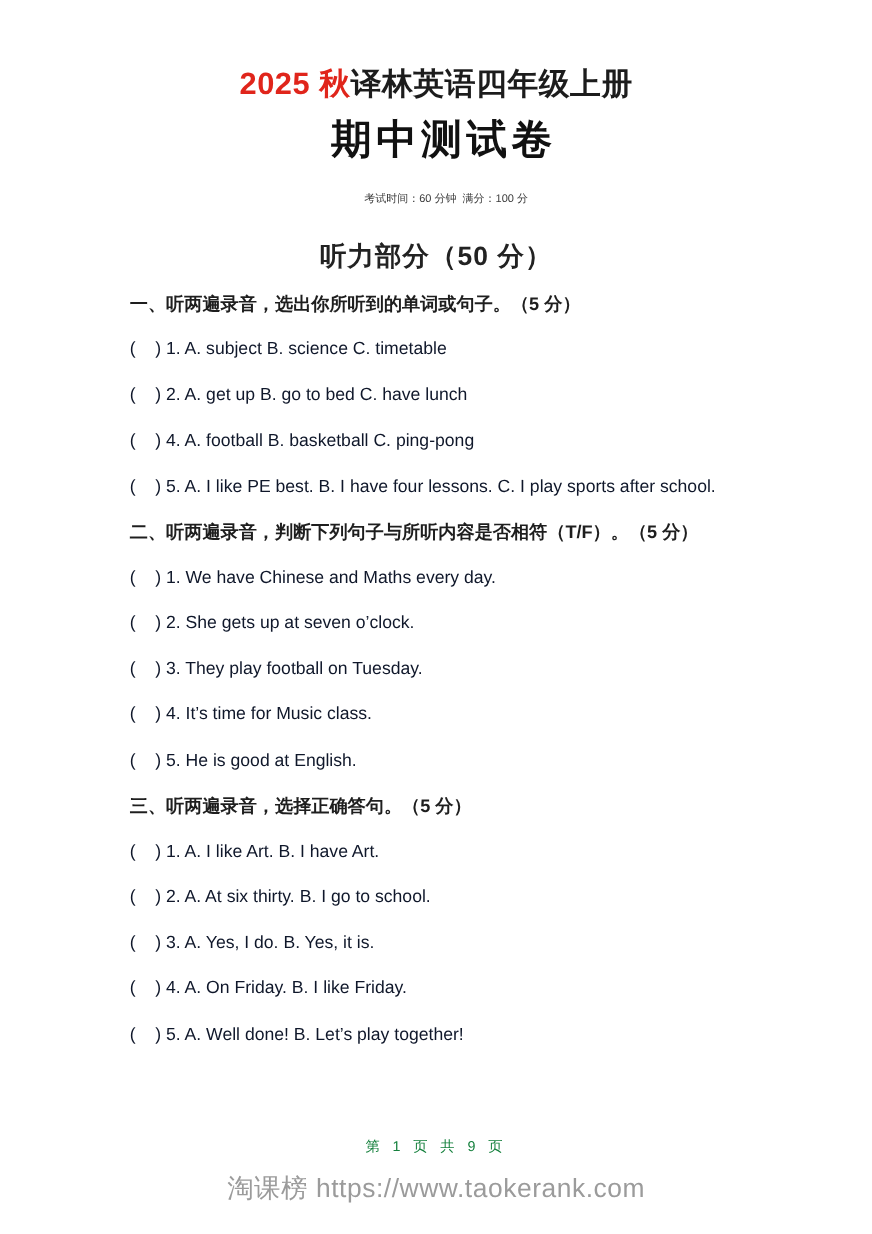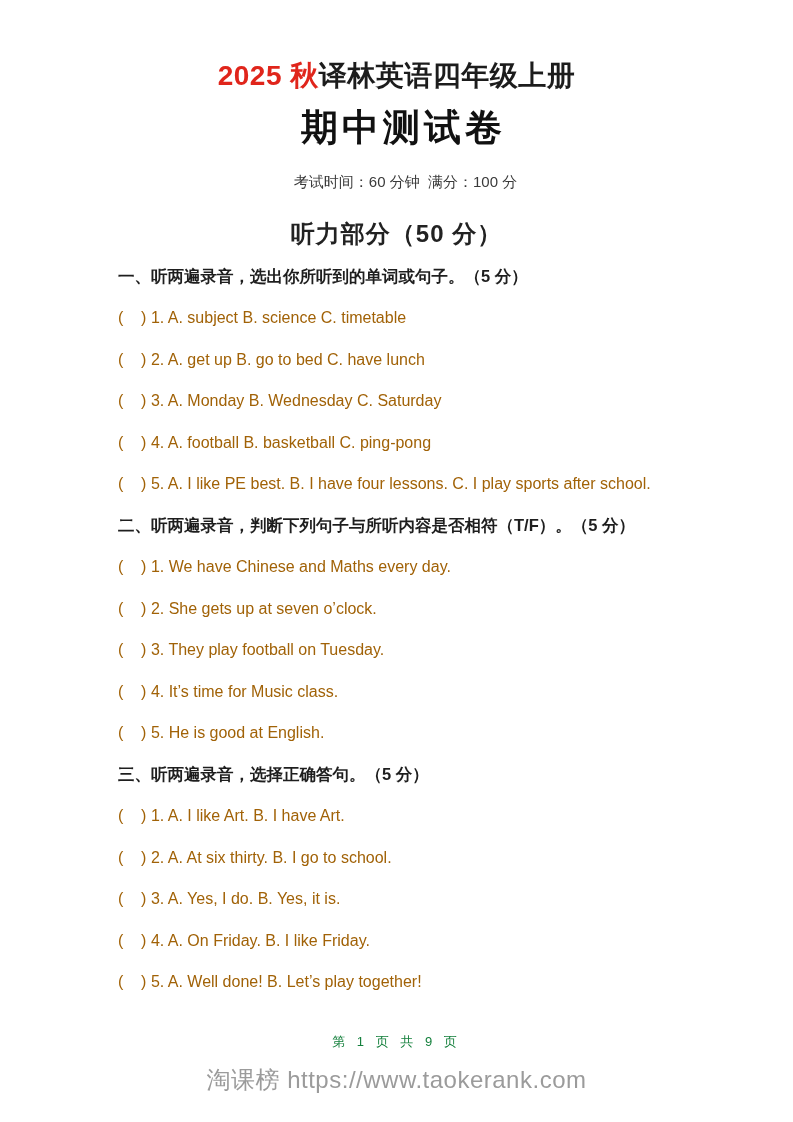--- a/index.html
+++ b/index.html
@@ -37,21 +37,21 @@
     font-family: "Liberation Serif", "DejaVu Serif", serif;
     font-size: 37px;
     line-height: 48px;
     font-weight: 700;
     color: #111111;
     letter-spacing: 4px;
     white-space: pre-wrap;
   }
   .exam-info {
     margin: 21px 0 0 18px;
-    font-size: 15px;
+    font-size: 10px;
     line-height: 18px;
     color: #3a3a3a;
     white-space: pre-wrap;
   }
   .part-title {
     margin: 27px 0 0 0;
     font-size: 24px;
     line-height: 31px;
     font-weight: 700;
     color: #222222;
@@ -61,21 +61,21 @@
   .content {
     margin-top: 7px;
     padding: 0 90px 0 118px;
   }
   .row {
     height: 41.5px;
     display: flex;
     align-items: center;
     white-space: pre-wrap;
     font-size: 16px;
-    color: #a16207;
+    color: #0f172a;
   }
   .row.heading {
     font-weight: 700;
     font-size: 16.5px;
     color: #1e1e1e;
   }
   .footer {
     position: absolute;
     left: 0;
     right: 0;
@@ -107,21 +107,20 @@
     <p class="exam-info">考试时间：60 分钟  满分：100 分</p>
     <h3 class="part-title">听力部分（50 分）</h3>
   </div>
 
   <div class="content">
 
     <div>
       <div class="row heading">一、听两遍录音，选出你所听到的单词或句子。（5 分）</div>
       <div class="row">(    ) 1. A. subject B. science C. timetable</div>
       <div class="row">(    ) 2. A. get up B. go to bed C. have lunch</div>
-      <div class="row">(    ) 3. A. Monday B. Wednesday C. Saturday</div>
       <div class="row">(    ) 4. A. football B. basketball C. ping-pong</div>
       <div class="row">(    ) 5. A. I like PE best. B. I have four lessons. C. I play sports after school.</div>
     </div>
 
     <div>
       <div class="row heading">二、听两遍录音，判断下列句子与所听内容是否相符（T/F）。（5 分）</div>
       <div class="row">(    ) 1. We have Chinese and Maths every day.</div>
       <div class="row">(    ) 2. She gets up at seven o’clock.</div>
       <div class="row">(    ) 3. They play football on Tuesday.</div>
       <div class="row">(    ) 4. It’s time for Music class.</div>

